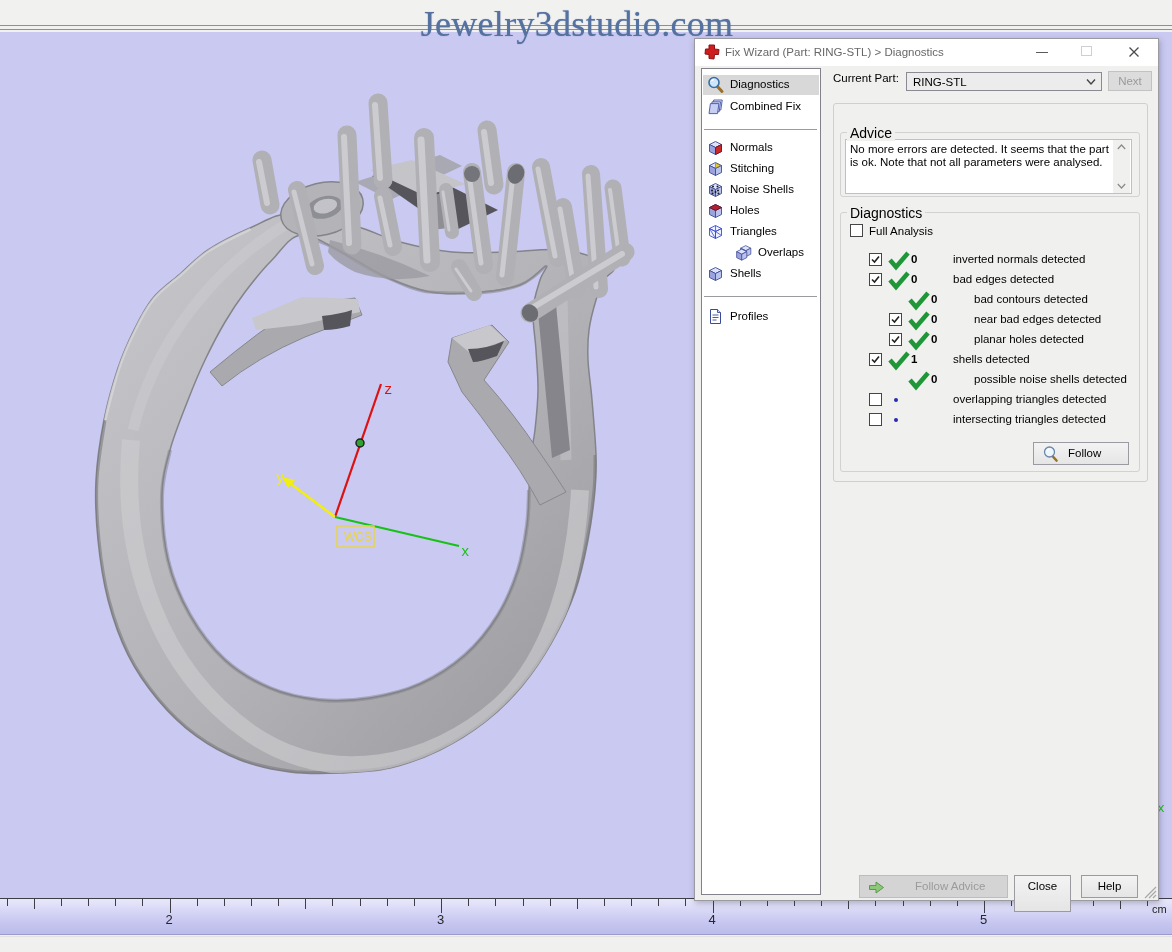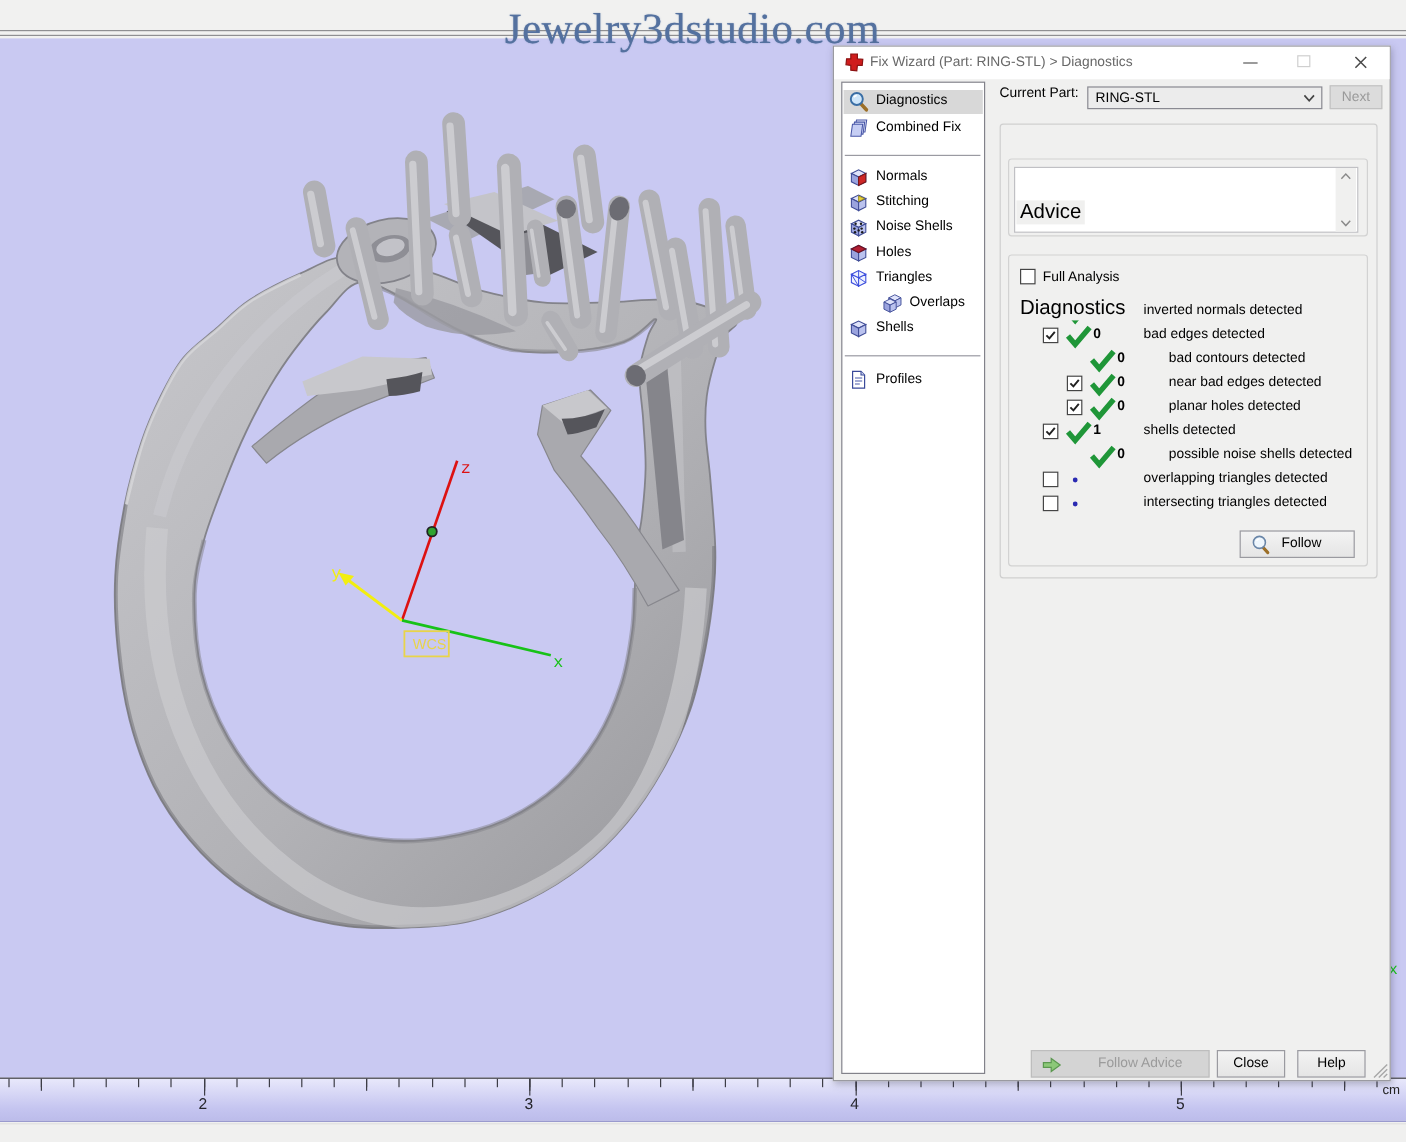--- a/index.html
+++ b/index.html
@@ -15,21 +15,21 @@
 .rnum{top:912px;font-size:13px;color:#26262c;z-index:3;}
 #statusbar{left:0;top:936px;width:1172px;height:16px;background:#f0f0ef;border-top:1px solid #e0e0e0;}
 #dlg{left:694px;top:38px;width:465px;height:863px;background:#f0f0ef;border:1px solid #9a9aa0;z-index:10;box-shadow:1px 2px 6px rgba(60,60,90,.35);font-size:11.5px;}
 #titlebar{left:0;top:0;width:463px;height:27px;background:#ffffff;}
 #title{left:30px;top:7px;font-size:11.5px;color:#686868;}
 #listbox{left:6px;top:29px;width:120px;height:827px;background:#fff;border:1px solid #82828a;}
 .li{position:absolute;left:1px;width:116px;height:20px;}
 .li .ic{position:absolute;left:4px;top:1px;}
 .li .tx{position:absolute;left:27px;top:3px;white-space:nowrap;}
 .lsep{position:absolute;left:2px;width:113px;height:1px;background:#9a9aa2;}
-.glabel{position:absolute;font-size:17px;color:#000;background:#f0f0ef;padding:0 3px;z-index:3;white-space:nowrap;margin-top:42px;}
+.glabel{position:absolute;font-size:14px;color:#000;background:#f0f0ef;padding:0 3px;z-index:3;white-space:nowrap;}
 .gbox{position:absolute;border:1px solid #d2d2d2;border-radius:3px;}
 .cb{position:absolute;width:13px;height:13px;background:#fff;border:1px solid #454545;}
 .row{position:absolute;font-size:11.5px;color:#000;white-space:nowrap;}
 .cnt{position:absolute;font-size:11.5px;font-weight:bold;color:#000;}
 .bdot{position:absolute;width:4px;height:4px;border-radius:50%;background:#2a2ab2;}
 .btn{position:absolute;background:linear-gradient(#f3f3f3,#e5e5e5);border:1px solid #9a9aa0;font-size:11.5px;color:#000;text-align:center;}
 #cm{top:903px;left:1152px;font-size:11px;color:#222;z-index:2;}
 </style></head><body>
 <div id="stage">
 
@@ -306,20 +306,21 @@
         <span style="position:absolute;left:6px;top:3px;font-size:11.5px;">RING-STL</span>
         <svg style="position:absolute;right:5px;top:5px;" width="10" height="8" viewBox="0 0 10 8">
           <path d="M1 1.5 L5 6 L9 1.5" stroke="#444" stroke-width="1.4" fill="none"></path>
         </svg>
       </div>
 <div class="btn" style="left:413px;top:32px;width:44px;height:20px;background:#dcdcdc;border-color:#c2c2c2;color:#9a9a9a;line-height:18px;">Next</div>
 <div class="abs" style="left:138px;top:64px;width:315px;height:379px;border:1px solid #cfcfcf;border-radius:3px;"></div>
 <div class="gbox" style="left:145px;top:93px;width:300px;height:65px;"></div>
 <div class="glabel" style="left:152px;top:86px;">Advice</div>
 <div class="abs" style="left:150px;top:100px;width:287px;height:55px;background:#fff;border:1px solid #c0c0c4;"></div>
+<div class="row" style="left:155px;top:104px;line-height:13px;">No more errors are detected. It seems that the part<br>is ok. Note that not all parameters were analysed.</div>
 <div class="abs" style="left:418px;top:101px;width:17px;height:53px;background:#f0f0ef;">
         <svg style="position:absolute;left:4px;top:4px;" width="9" height="6" viewBox="0 0 9 6">
           <path d="M0.8 5 L4.5 1 L8.2 5" stroke="#8a8a8a" stroke-width="1.2" fill="none"></path>
         </svg>
         <svg style="position:absolute;left:4px;bottom:4px;" width="9" height="6" viewBox="0 0 9 6">
           <path d="M0.8 1 L4.5 5 L8.2 1" stroke="#8a8a8a" stroke-width="1.2" fill="none"></path>
         </svg>
       </div>
 <div class="gbox" style="left:145px;top:173px;width:300px;height:260px;"></div>
 <div class="glabel" style="left:152px;top:166px;">Diagnostics</div>
@@ -388,18 +389,18 @@
             <path d="M5 5.6 A 3.4 3.4 0 0 1 7.5 4.1" stroke="#fff" stroke-width="1.3" fill="none"></path>
           </svg></span>
         <span style="position:absolute;left:34px;top:4px;">Follow</span>
       </div>
 <div class="btn" style="left:164px;top:836px;width:149px;height:23px;background:#d4d4d4;border-color:#bdbdbd;color:#9b9b9b;">
         <span style="position:absolute;left:8px;top:4px;"><svg width="17" height="15" viewBox="0 0 17 15">
             <path d="M1.5 5.5 L8 5.5 L8 2 L15.5 7.5 L8 13 L8 9.5 L1.5 9.5 Z" fill="#8cc878" stroke="#5c9850" stroke-width="1"></path>
           </svg></span>
         <span style="position:absolute;left:55px;top:4px;">Follow Advice</span>
       </div>
-<div class="btn" style="left:319px;top:836px;width:57px;height:23px;line-height:21px;">Close</div>
+<div class="btn" style="left:319px;top:836px;width:57px;height:37px;line-height:21px;">Close</div>
 <div class="btn" style="left:386px;top:836px;width:57px;height:23px;line-height:21px;">Help</div>
 <svg class="abs" style="right:1px;bottom:1px;" width="13" height="13" viewBox="0 0 13 13">
         <path d="M12 1 L1 12 M12 5 L5 12 M12 9 L9 12" stroke="#a8a8a8" stroke-width="1.2"></path>
       </svg>
 </div>
 </div>
 </body></html>

